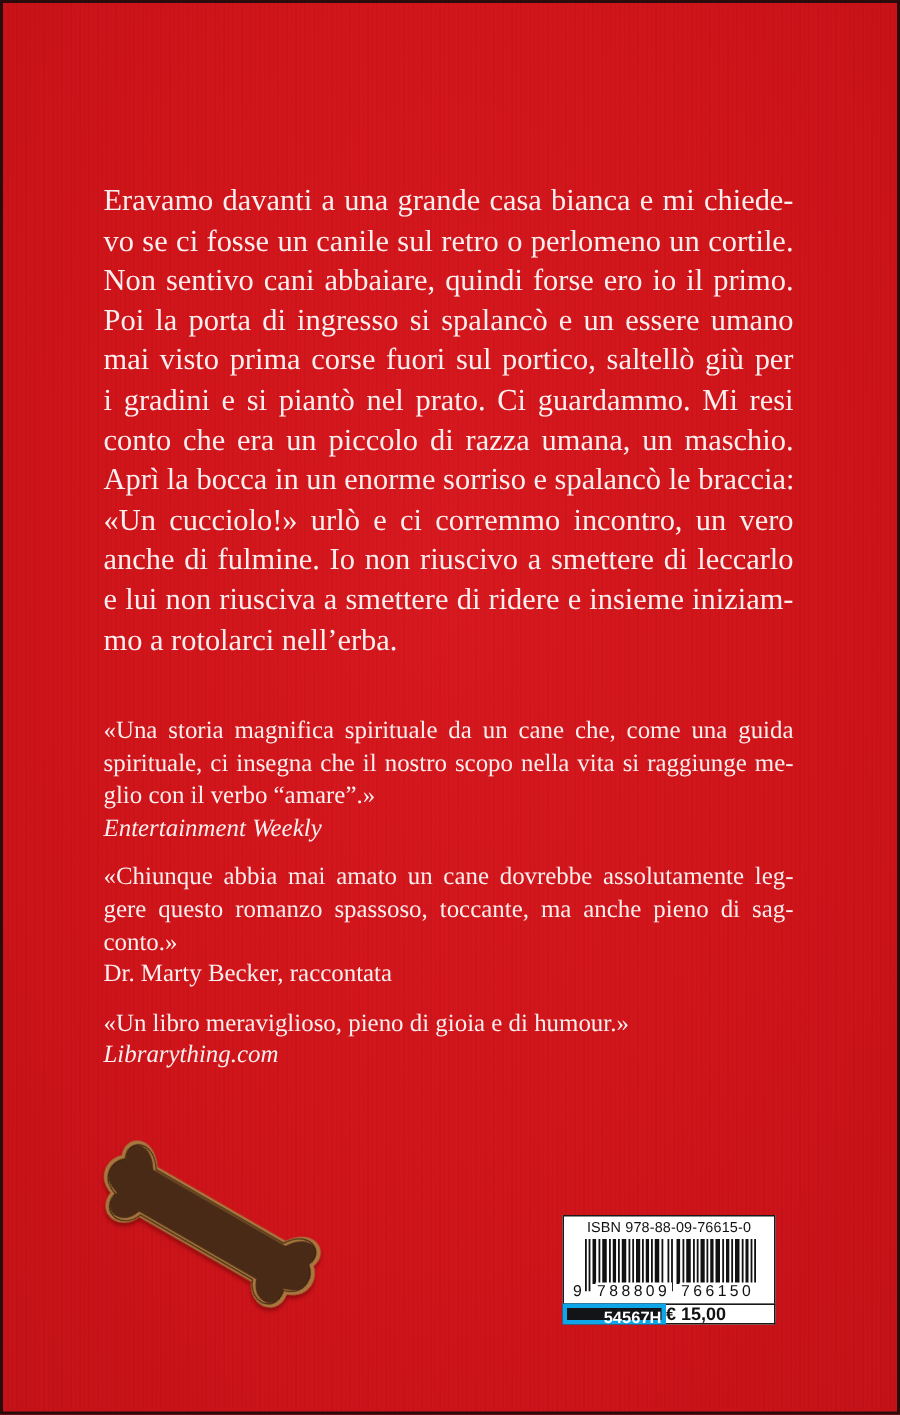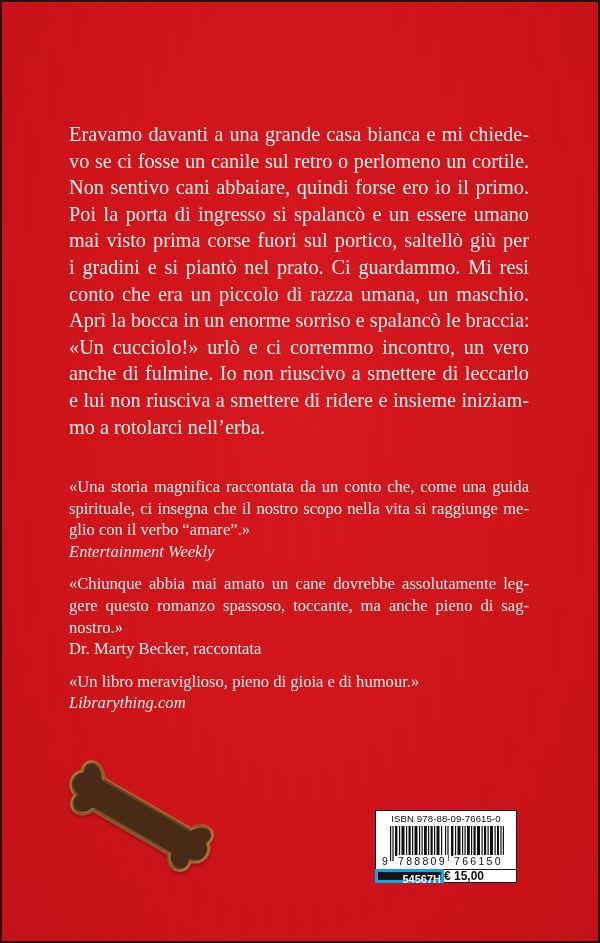--- a/index.html
+++ b/index.html
@@ -94,29 +94,29 @@
     <span class="line">conto che era un piccolo di razza umana, un maschio.</span>
     <span class="line">Aprì la bocca in un enorme sorriso e spalancò le braccia:</span>
     <span class="line">«Un cucciolo!» urlò e ci corremmo incontro, un vero</span>
     <span class="line">anche di fulmine. Io non riuscivo a smettere di leccarlo</span>
     <span class="line">e lui non riusciva a smettere di ridere e insieme iniziam-</span>
     <span class="line last">mo a rotolarci nell’erba.</span>
   </div>
 
   <div class="quotes">
     <div class="quote">
-      <span class="qline j">«Una storia magnifica raccontata da un conto che, come una guida</span>
+      <span class="qline j">«Una storia magnifica spirituale da un cane che, come una guida</span>
       <span class="qline j">spirituale, ci insegna che il nostro scopo nella vita si raggiunge me-</span>
       <span class="qline">glio con il verbo “amare”.»</span>
       <span class="source italic">Entertainment Weekly</span>
     </div>
     <div class="quote">
       <span class="qline j">«Chiunque abbia mai amato un cane dovrebbe assolutamente leg-</span>
       <span class="qline j">gere questo romanzo spassoso, toccante, ma anche pieno di sag-</span>
-      <span class="qline">nostro.»</span>
+      <span class="qline">conto.»</span>
       <span class="source">Dr. Marty Becker, raccontata</span>
     </div>
     <div class="quote">
       <span class="qline">«Un libro meraviglioso, pieno di gioia e di humour.»</span>
       <span class="source italic">Librarything.com</span>
     </div>
   </div>
 
   <div class="bone">
     <svg width="160" height="124" viewBox="0 0 160 124" xmlns="http://www.w3.org/2000/svg">

